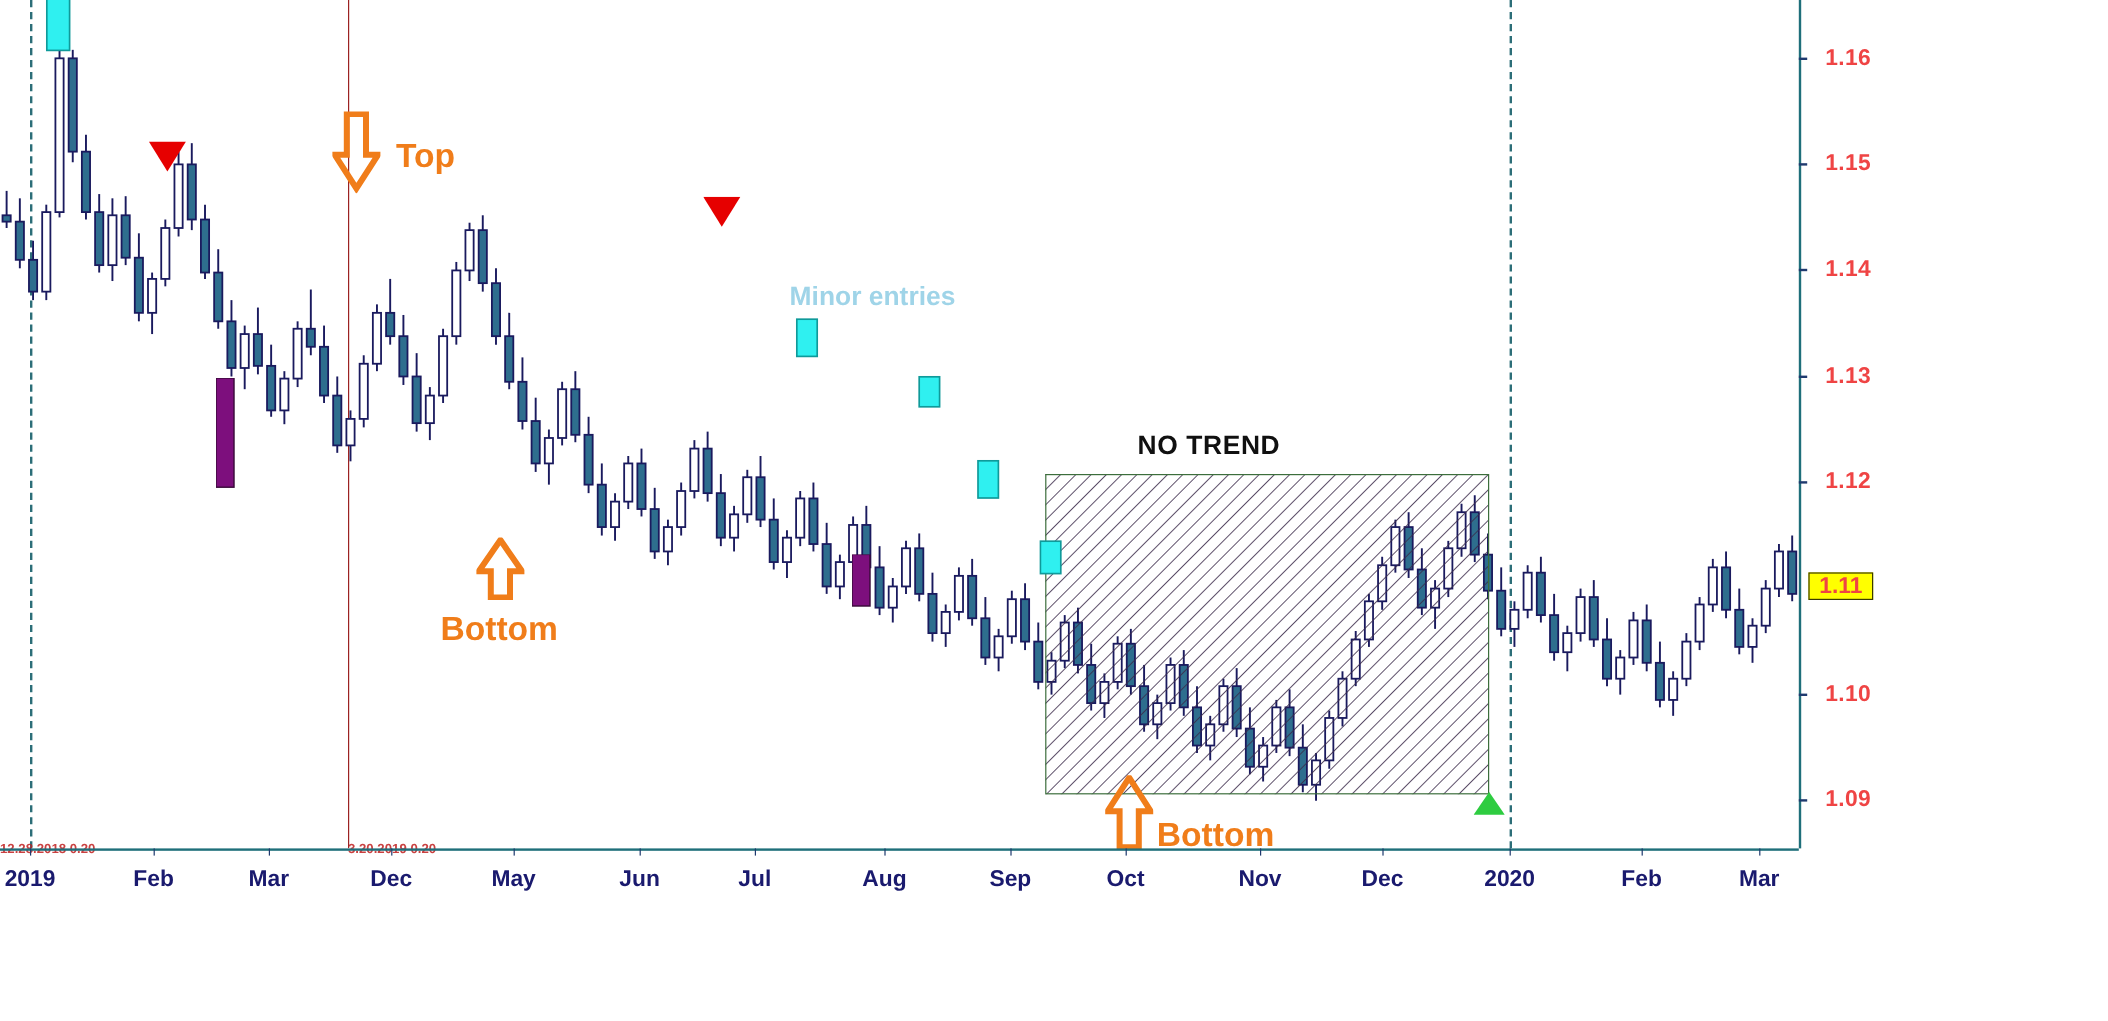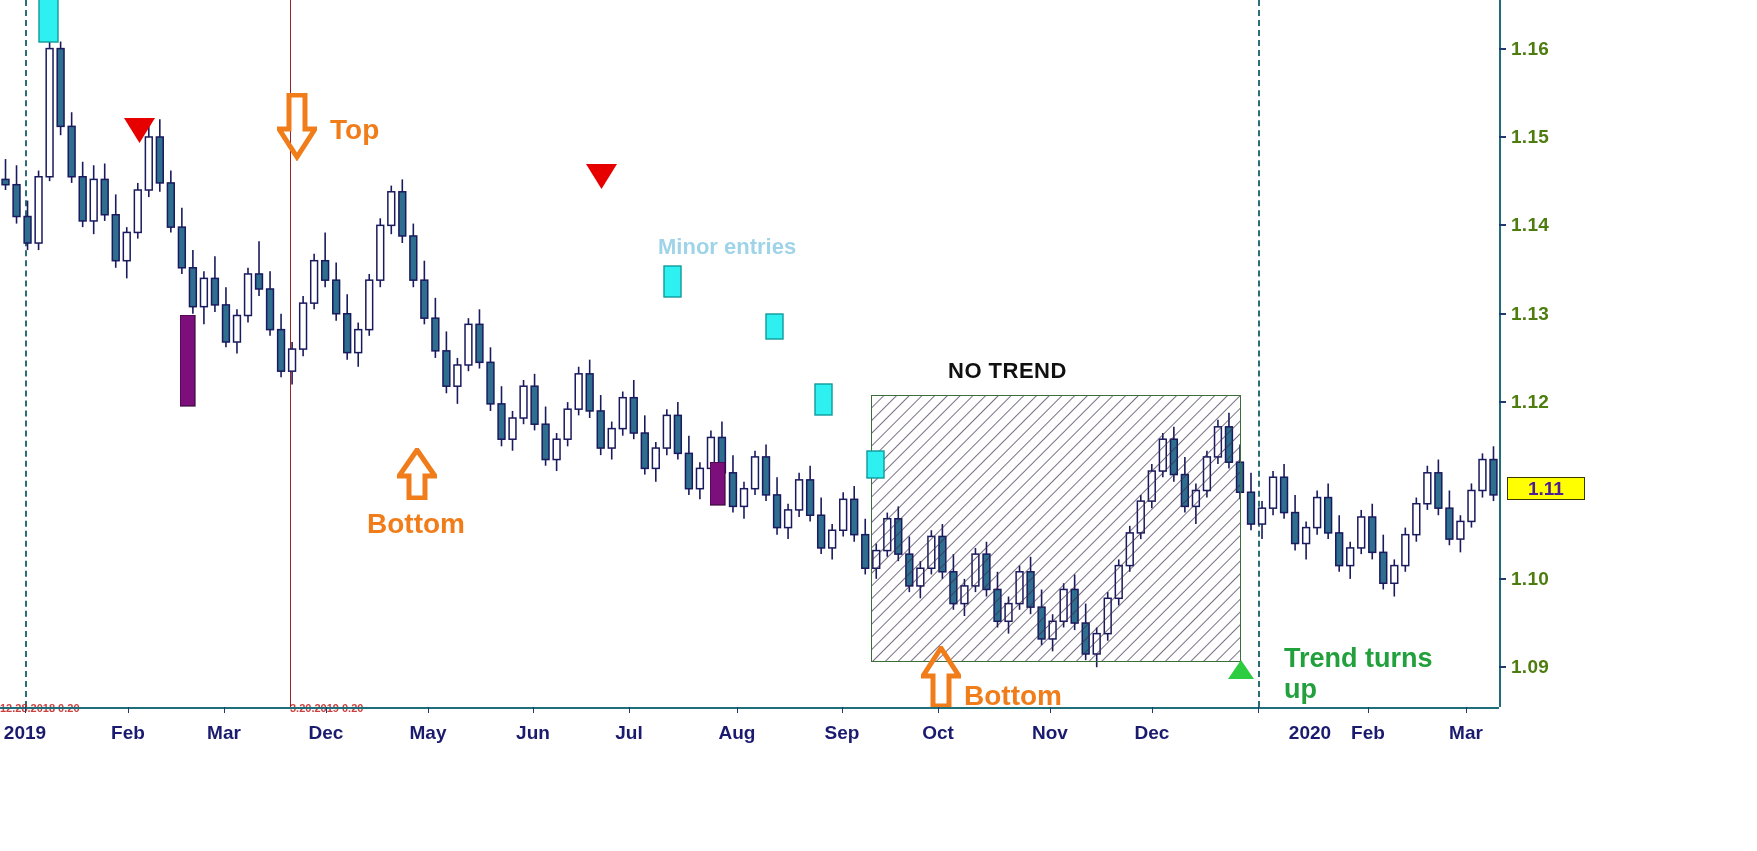--- a/index.html
+++ b/index.html
@@ -9,24 +9,24 @@
   #chart-root{position:absolute;left:0;top:0;width:1757px;height:851px;}
 
   
   #plot{position:absolute;left:0;top:0;width:1499px;height:707px;overflow:hidden;}
   #price-svg{position:absolute;left:0;top:0;}
 
   
   #price-axis{position:absolute;left:1499px;top:0;width:258px;height:707px;}
   #axis-line{position:absolute;left:0;top:0;width:2px;height:707px;background:#1f6f7a;}
   .ytick{position:absolute;left:0;width:7px;height:2px;background:#1f3a6e;}
-  .ylabel{position:absolute;left:12px;font-size:19px;font-weight:bold;color:#4d7c0f;
+  .ylabel{position:absolute;left:22px;font-size:19px;font-weight:bold;color:#ef4444;
           letter-spacing:.3px;line-height:1;white-space:nowrap;}
   #last-price{position:absolute;left:8px;background:#ffff00;border:1.5px solid #3a3a00;
-              font-size:19px;font-weight:bold;color:#4c1d95;padding:1px 20px;line-height:1;}
+              font-size:19px;font-weight:bold;color:#ef4444;padding:1px 8px;line-height:1;}
 
   
   #time-axis{position:absolute;left:0;top:707px;width:1499px;height:152px;}
   #time-axis-line{position:absolute;left:0;top:0;width:1499px;height:2px;background:#1f6f7a;}
   .xtick{position:absolute;top:0;width:1px;height:6px;background:#1f3a6e;}
   .xlabel{position:absolute;top:16px;font-size:19px;font-weight:bold;color:#1a1a6e;
           transform:translateX(-50%);white-space:nowrap;line-height:1;}
 
   
   .vline-dashed{position:absolute;top:0;width:0;height:707px;
@@ -401,22 +401,20 @@
 
   <div class="ann-text ann-bottom" style="left:367px;top:508px;">Bottom</div>
 
   <div class="ann-text ann-bottom" style="left:964px;top:680px;">Bottom</div>
 
 
   <div class="ann-text ann-minor" style="left:658px;top:234px;">Minor entries</div>
 
   <div class="ann-text ann-notrend" style="left:948px;top:358px;text-align:center;">NO TREND</div>
 
-  <div class="ann-text ann-up" style="left:1284px;top:643px;">Trend turns
-up</div>
 
   <div class="date-stamp" style="left:0px;top:703px;">12.28.2018 0.20</div>
   <div class="date-stamp" style="left:290px;top:703px;">3.20.2019 0.20</div>
 
   <div id="price-axis">
     <div id="axis-line"></div>
     <div id="y-ticks">
         <div class="ytick" style="top: 47.6063px;"></div>
         <div class="ylabel" style="top: 38.6063px;">1.16</div>
         <div class="ytick" style="top: 135.981px;"></div>
@@ -456,21 +454,21 @@
         <div class="xlabel" style="left: 737px;">Aug</div>
         <div class="xtick" style="left: 842px;"></div>
         <div class="xlabel" style="left: 842px;">Sep</div>
         <div class="xtick" style="left: 938px;"></div>
         <div class="xlabel" style="left: 938px;">Oct</div>
         <div class="xtick" style="left: 1050px;"></div>
         <div class="xlabel" style="left: 1050px;">Nov</div>
         <div class="xtick" style="left: 1152px;"></div>
         <div class="xlabel" style="left: 1152px;">Dec</div>
         <div class="xtick" style="left: 1258px;"></div>
-        <div class="xlabel" style="left: 1310px; text-align: center;">2020</div>
+        <div class="xlabel" style="left: 1258px; text-align: center;">2020</div>
         <div class="xtick" style="left: 1368px;"></div>
         <div class="xlabel" style="left: 1368px;">Feb</div>
         <div class="xtick" style="left: 1466px;"></div>
         <div class="xlabel" style="left: 1466px;">Mar</div>
       </div>
   </div>
 
 </div>
 
 </body></html>

